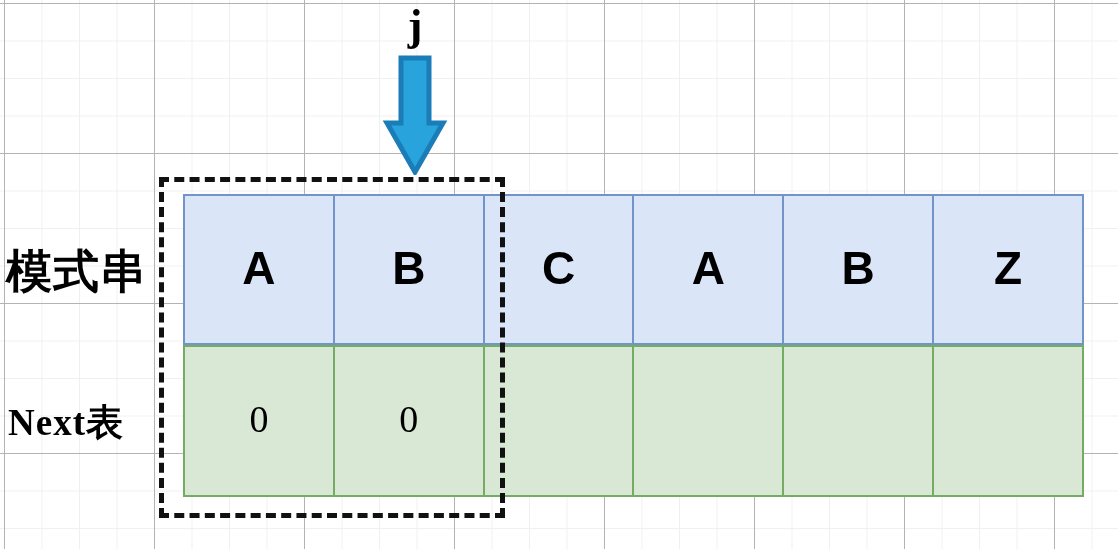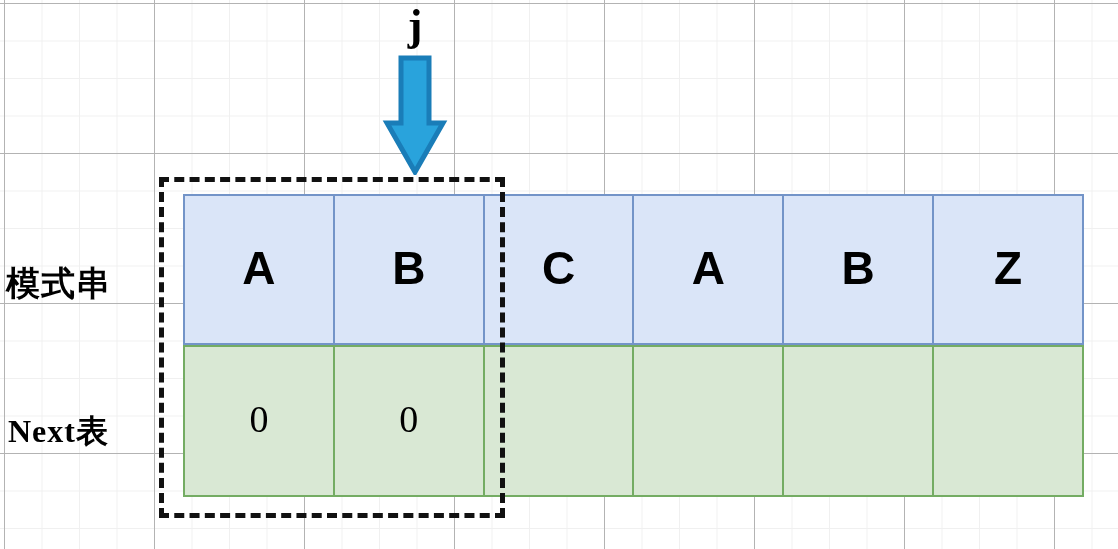--- a/index.html
+++ b/index.html
@@ -36,27 +36,26 @@
     position: absolute;
     font-family: "Liberation Serif", serif;
     font-weight: 700;
     color: #000000;
     white-space: nowrap;
     letter-spacing: 1px;
   }
   #label-pattern {
     left: 6px;
     top: 241px;
-    font-size: 34px;
-    margin-top: 20px;
+    font-size: 46px;
   }
   #label-next {
     left: 8px;
-    top: 410px;
-    font-size: 32px;
+    top: 398px;
+    font-size: 37px;
   }
 
   
   #table {
     position: absolute;
     left: 183px;
     top: 194px;
     width: 901px;
     height: 303px;
   }

